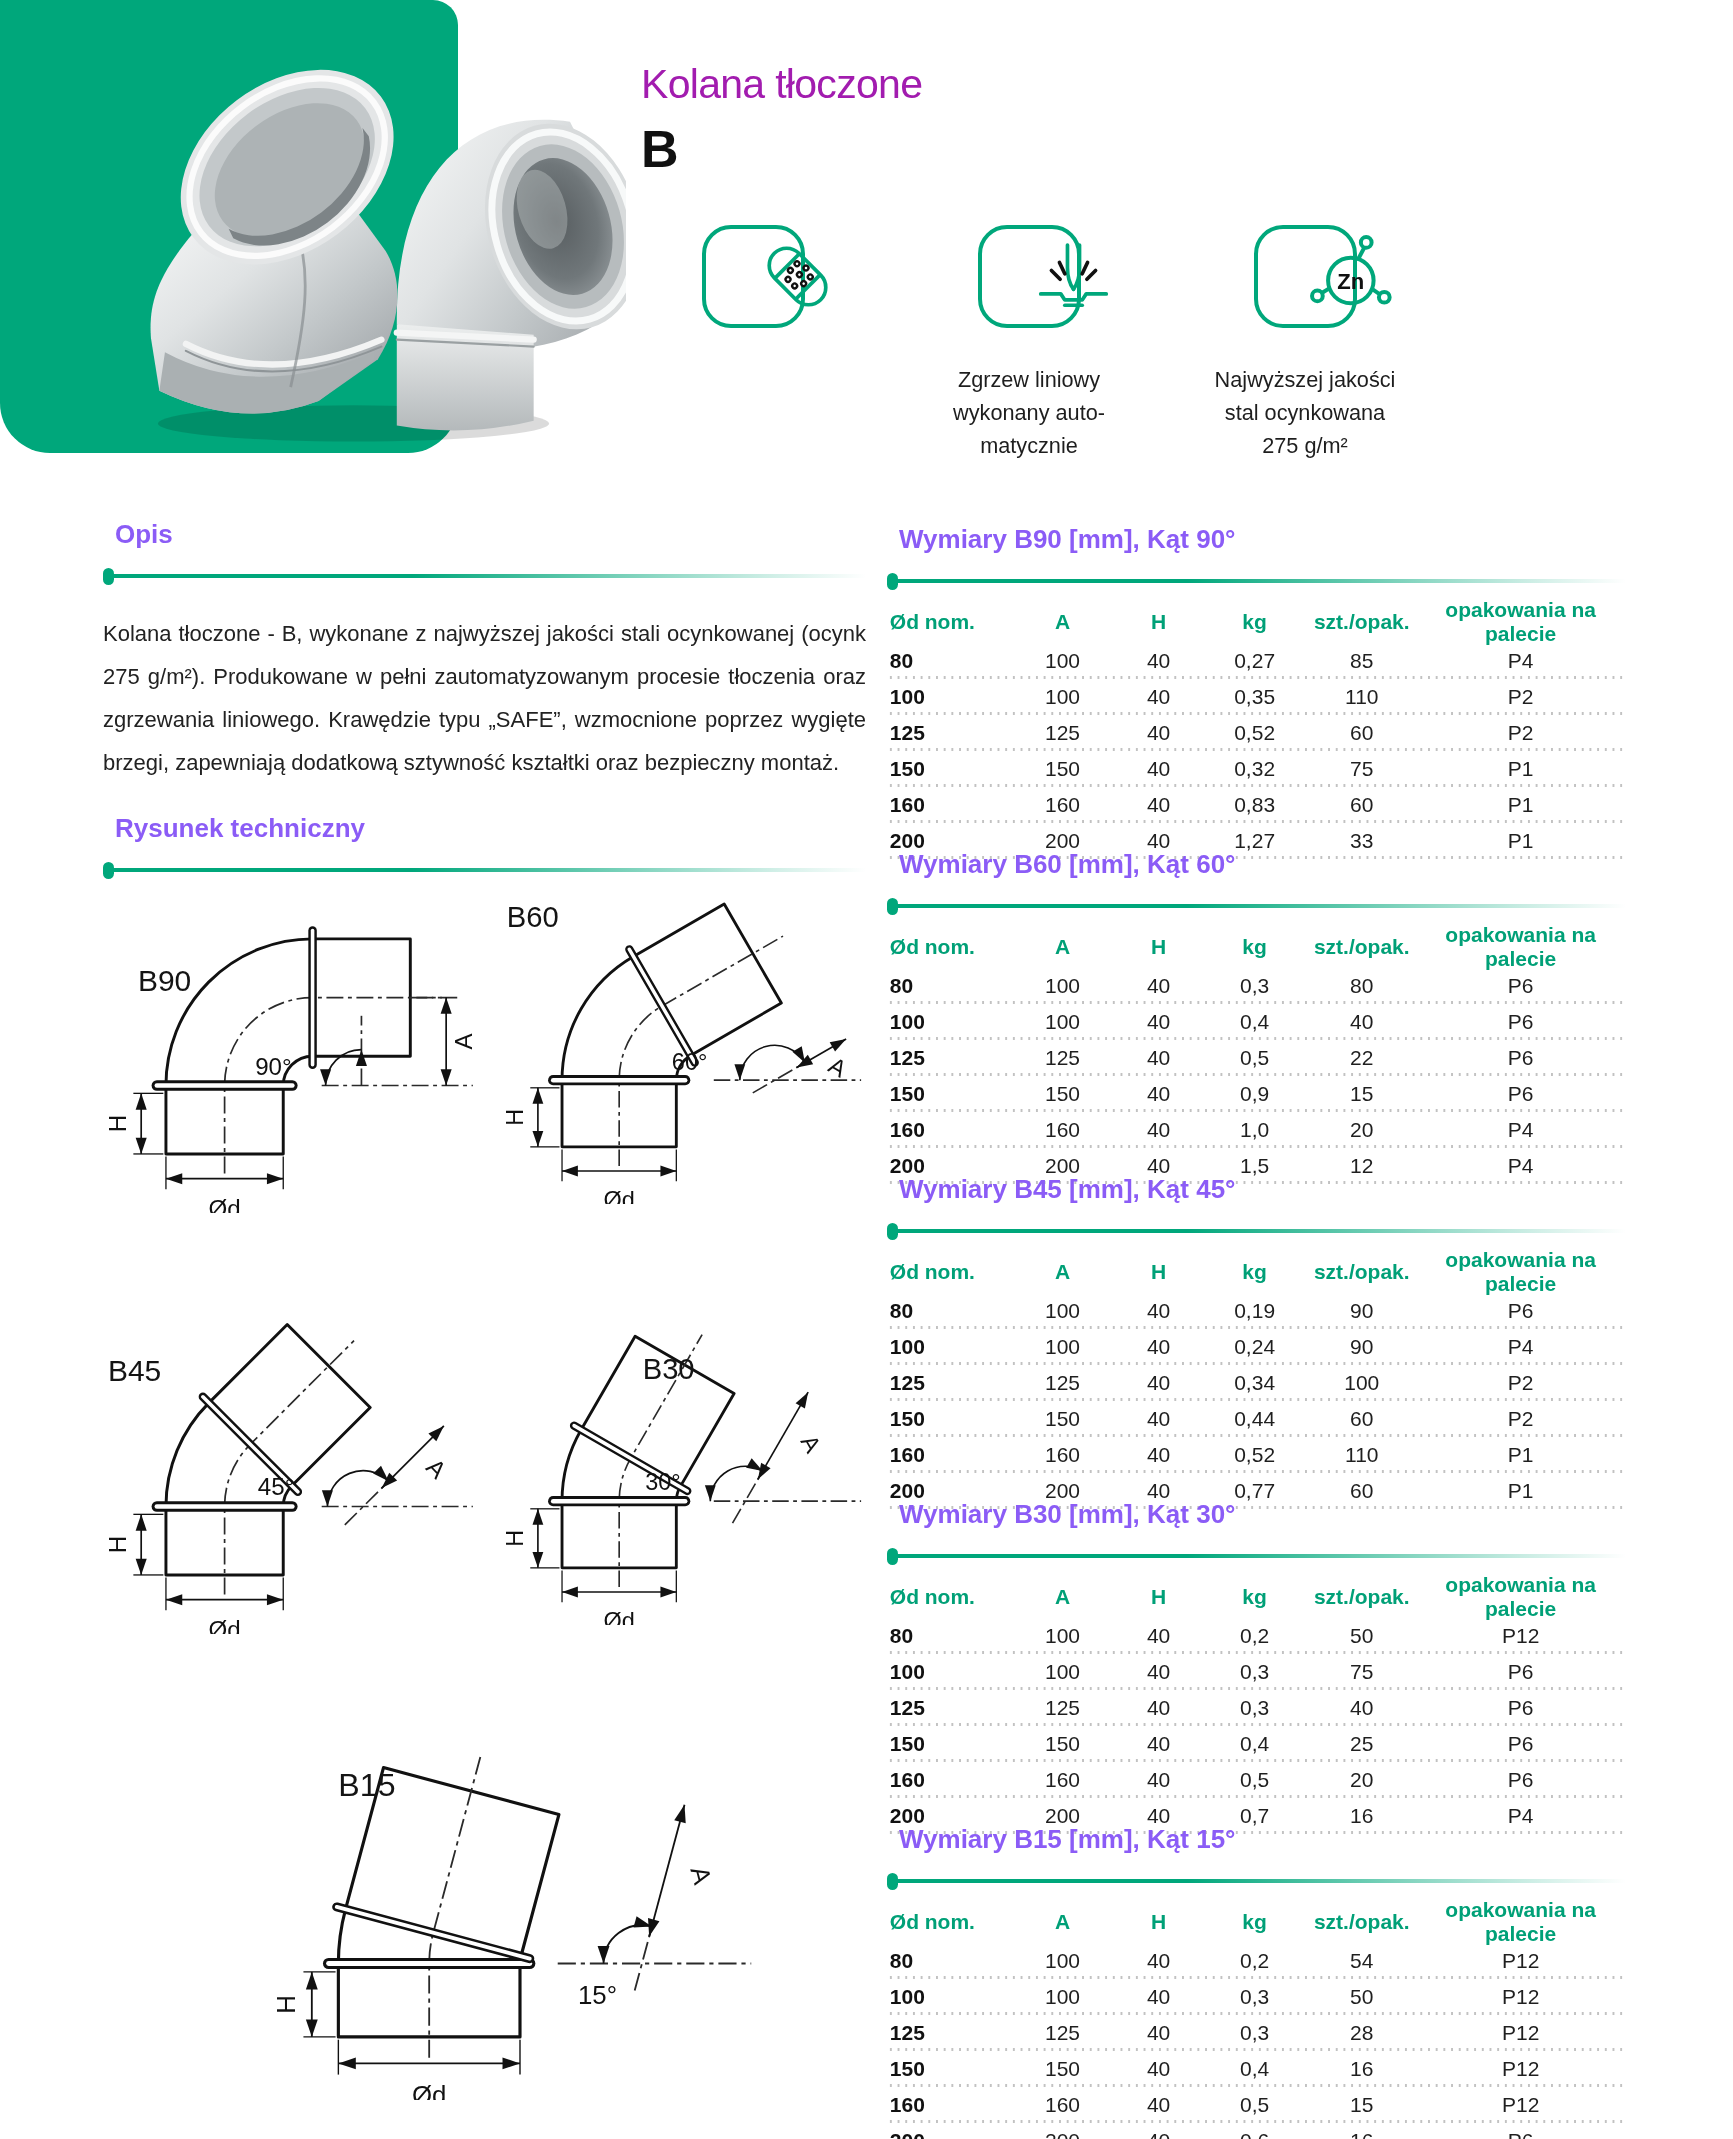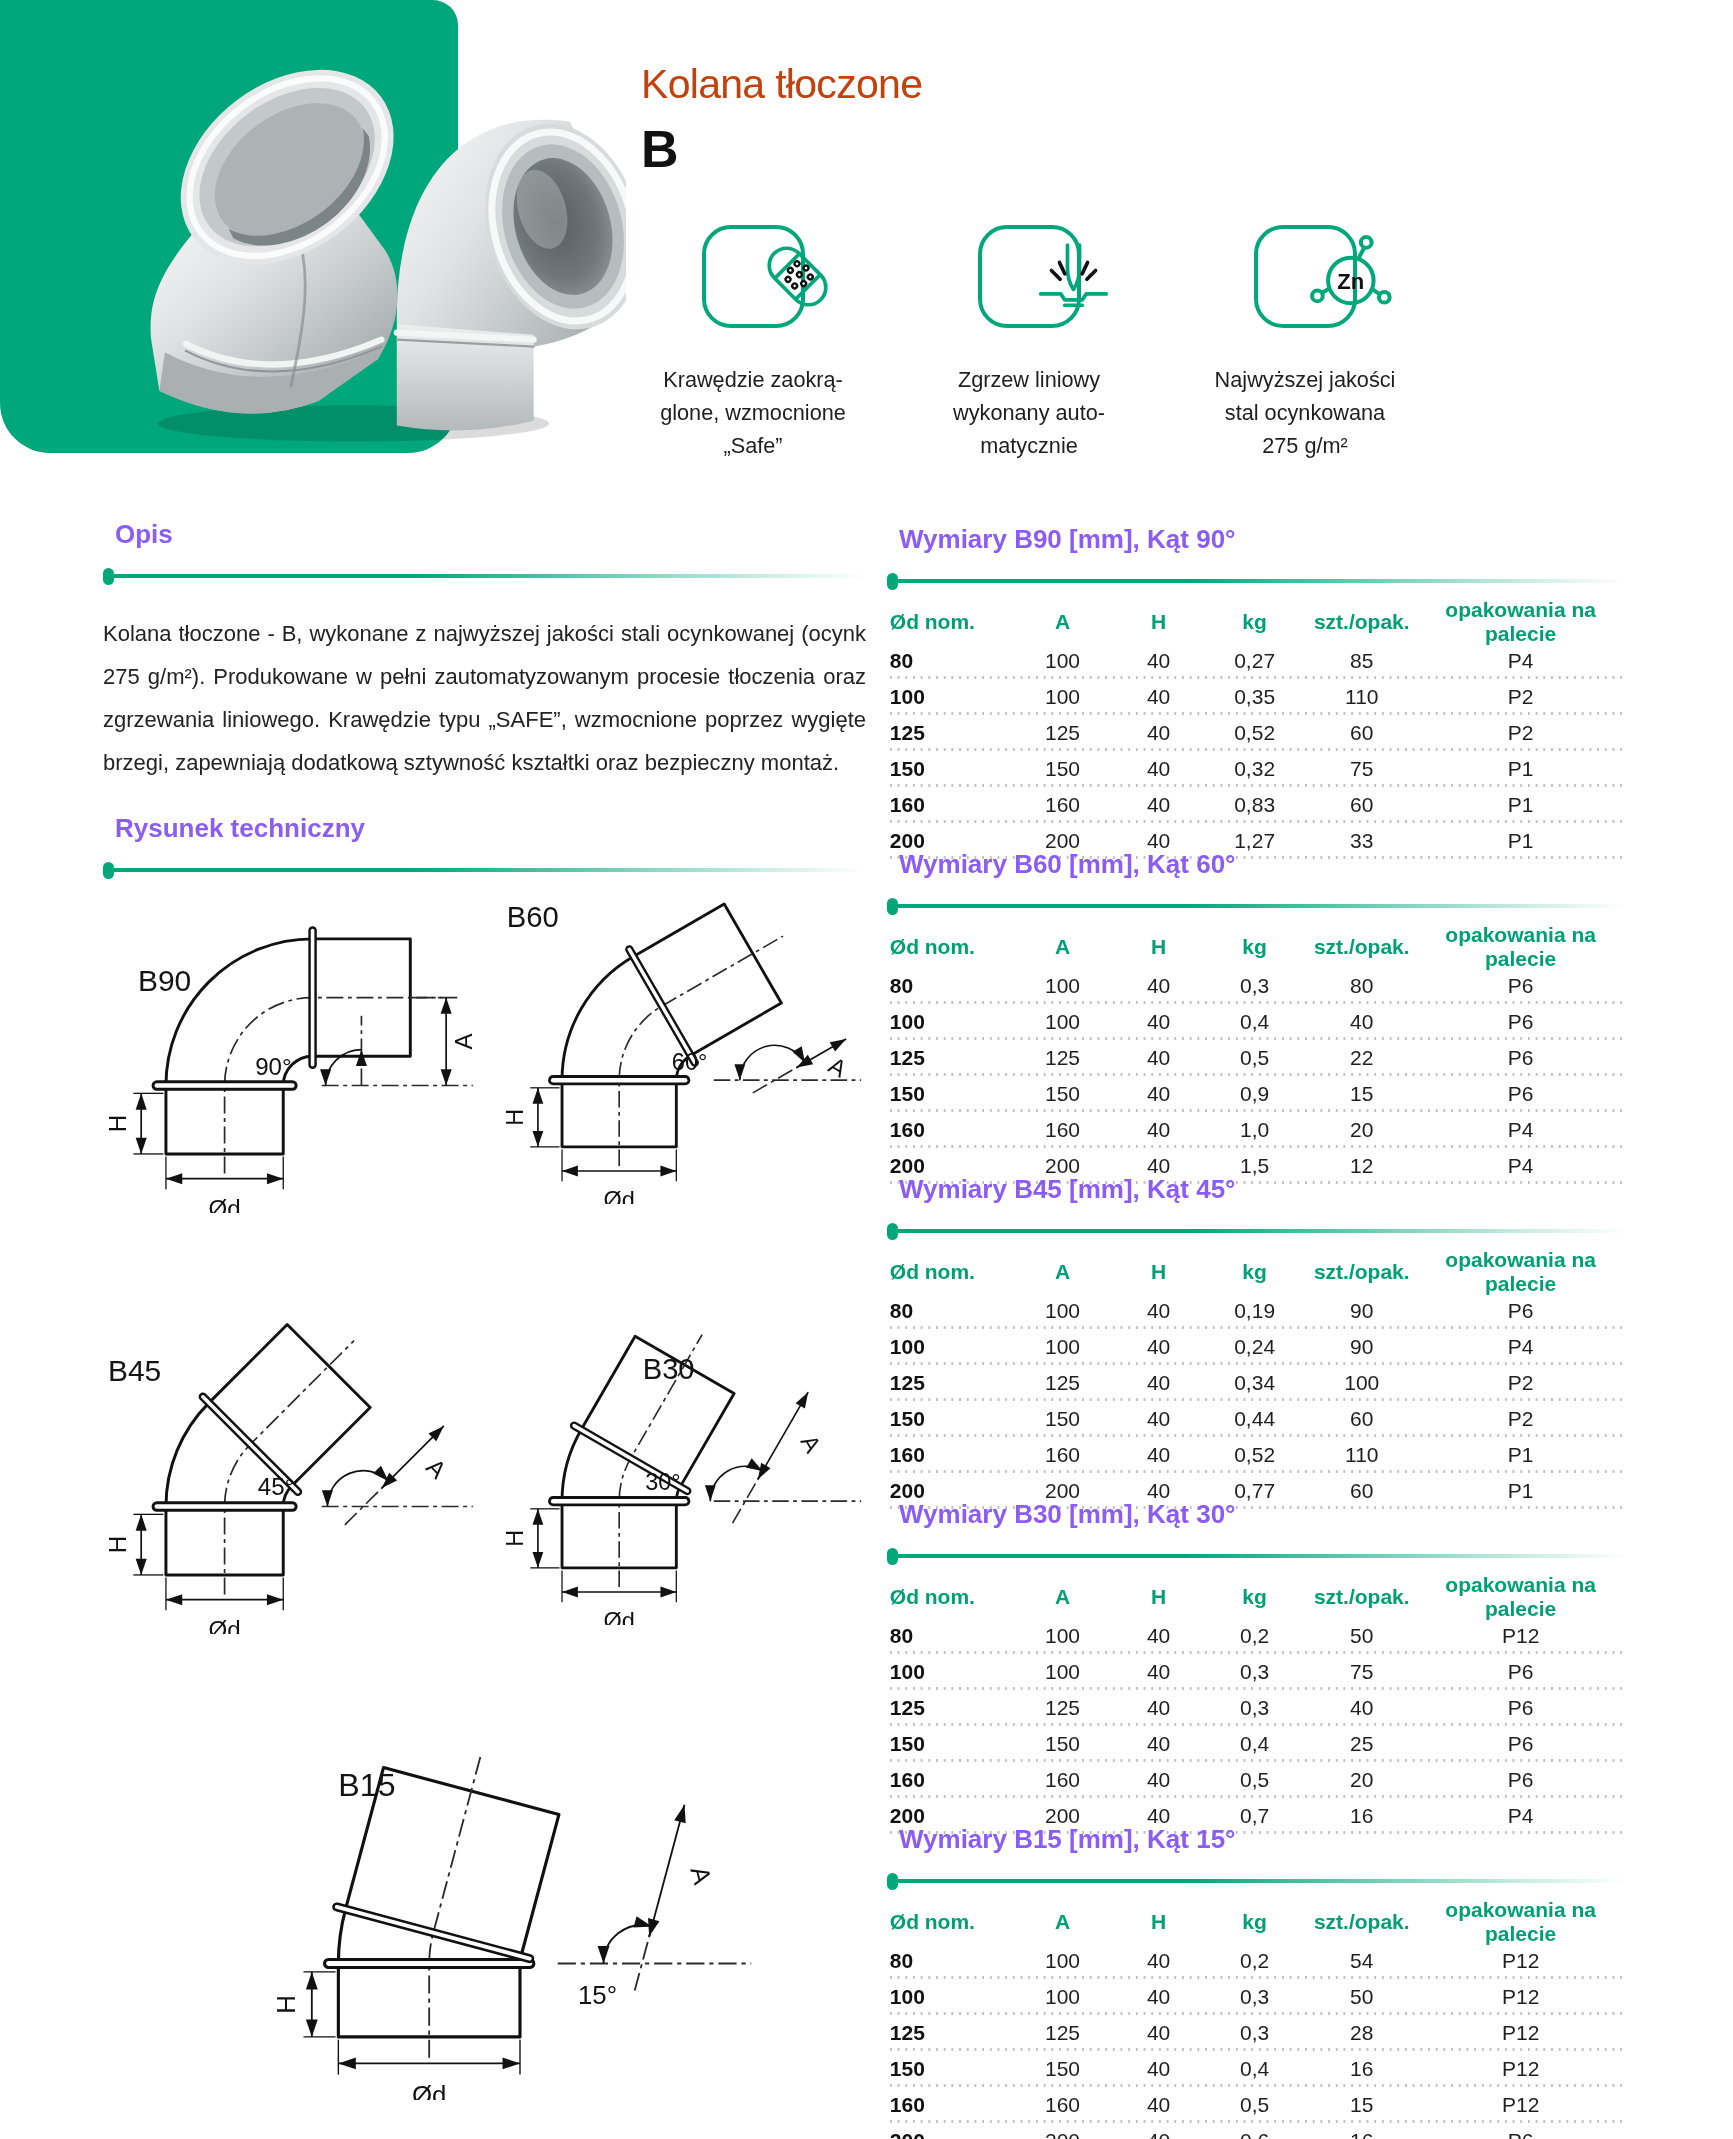--- a/index.html
+++ b/index.html
@@ -5,21 +5,21 @@
   html,body{margin:0;padding:0;background:#fff;}
   body{width:1733px;height:2140px;position:relative;overflow:hidden;
        font-family:"Liberation Sans",sans-serif;color:#1f1f1f;}
   .page{position:absolute;inset:0;}
 
   
   .green-box{position:absolute;left:0;top:0;width:458px;height:453px;
     background:#00a77b;border-radius:0 25px 50px 50px;}
   .photo{position:absolute;left:81px;top:24px;width:545px;height:419px;}
   .title-block{position:absolute;left:641px;top:61px;}
-  .title-block h1{margin:0;font-size:41px;font-weight:500;letter-spacing:-0.7px;color:#c2410c;}
+  .title-block h1{margin:0;font-size:41px;font-weight:500;letter-spacing:-0.7px;color:#a21caf;}
   .series{font-size:52px;font-weight:800;margin-top:11.2px;color:#111;}
 
   .features{position:absolute;left:615px;top:225px;width:828px;display:flex;}
   .feature{width:276px;text-align:center;}
   .ficon{display:block;width:103px;height:103px;margin:0 auto;border:4.2px solid #00a77b;
     border-radius:29px;box-sizing:border-box;padding-left:44px;}
   .ficon svg{display:block;width:95px;height:95px;}
   .fcap{margin-top:35px;font-size:21.7px;line-height:33px;color:#1e1e1e;white-space:pre-line;}
 
   
@@ -150,23 +150,20 @@
               <circle cx="71" cy="67" r="1.9" fill="#fff"></circle>
               <circle cx="85" cy="72" r="5.4" fill="#111"></circle>
               <circle cx="85" cy="72" r="1.9" fill="#fff"></circle>
               <circle cx="64" cy="84" r="5.4" fill="#111"></circle>
               <circle cx="64" cy="84" r="1.9" fill="#fff"></circle>
               <circle cx="78" cy="84" r="5.4" fill="#111"></circle>
               <circle cx="78" cy="84" r="1.9" fill="#fff"></circle>
             </g>
           </svg>
         </span>
-        <div class="fcap">Krawędzie zaokrą-
-glone, wzmocnione
-„Safe”</div>
       </div>
       <div class="feature">
         <span class="ficon">
           <svg viewBox="0 0 142 142">
             <g fill="none" stroke="#00a77b" stroke-width="5.5" stroke-linecap="round" stroke-linejoin="round">
               <path d="M62,24 L62,58 Q62,78 71,90"></path>
               <path d="M80,24 L80,58 Q80,78 71,90"></path>
               <path d="M22,97 H52 L58,106 H84 L90,97 H120"></path>
               <path d="M58,114 H84"></path>
             </g>

